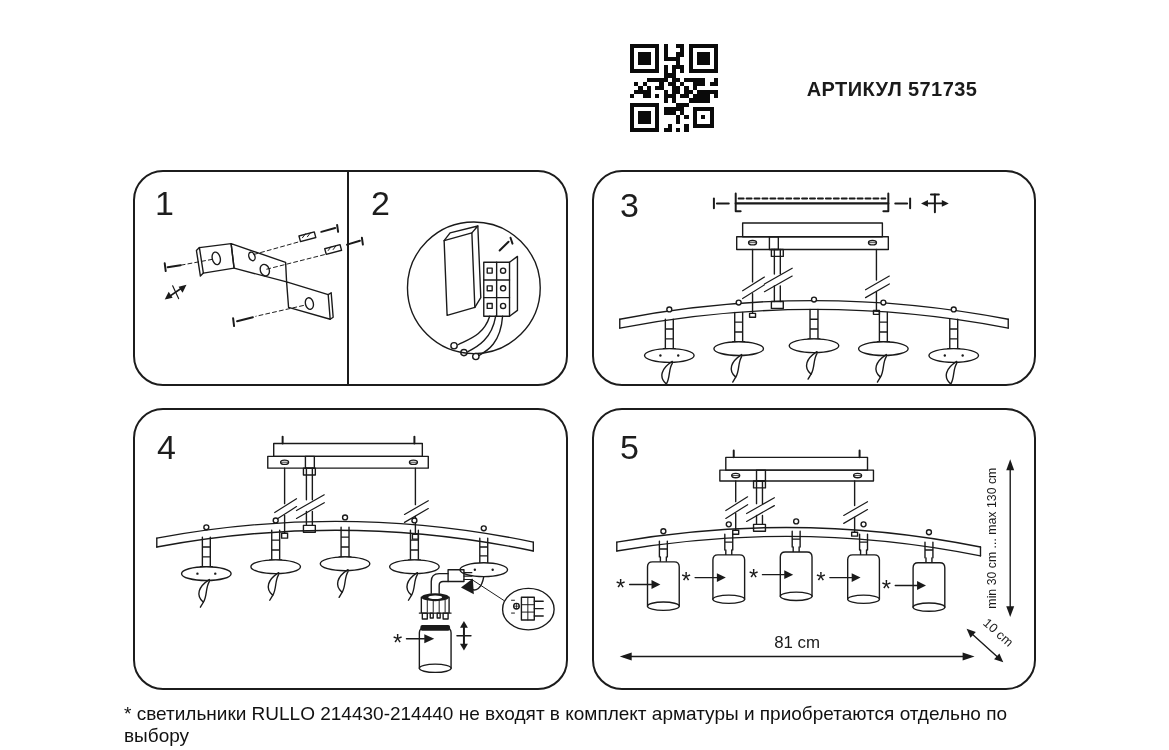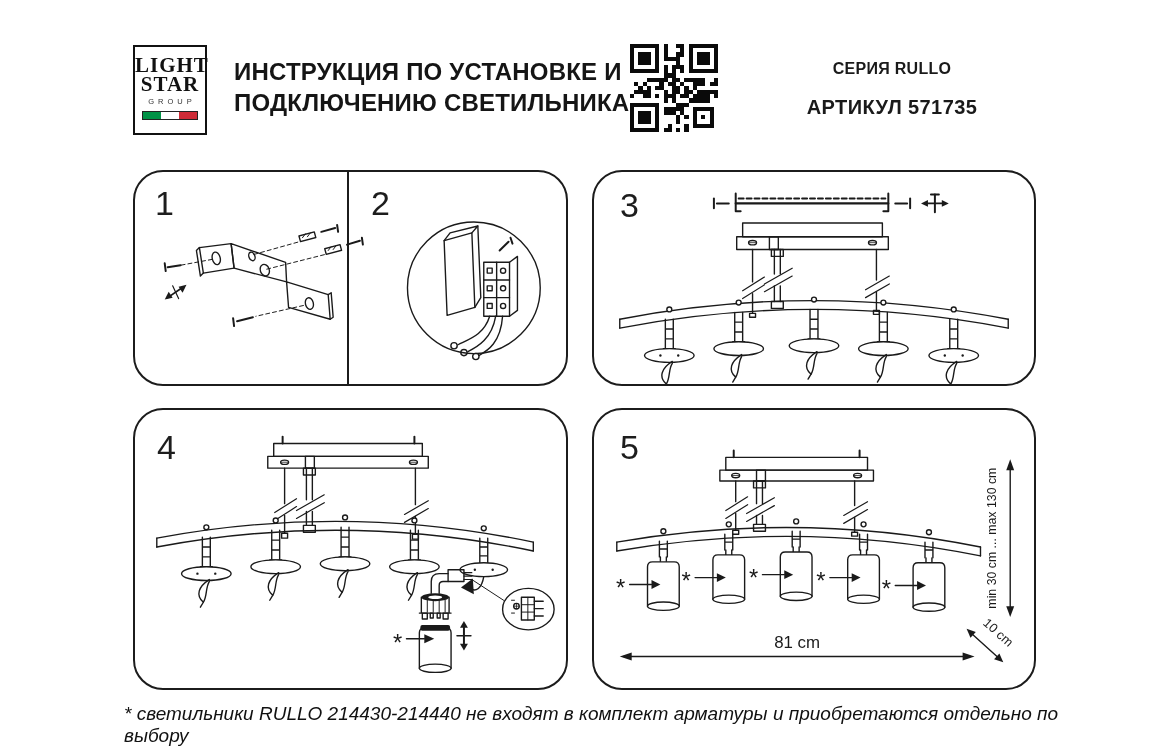--- a/index.html
+++ b/index.html
@@ -26,42 +26,28 @@
   .panel{position:absolute;border:2px solid #1c1c1c;border-radius:30px;background:#fff;box-sizing:border-box;}
   #panel12{left:133px;top:170px;width:435px;height:216px;}
   #panel3 {left:592px;top:170px;width:444px;height:216px;}
   #panel4 {left:133px;top:408px;width:435px;height:282px;}
   #panel5 {left:592px;top:408px;width:444px;height:282px;}
   .divider{position:absolute;left:212px;top:0;width:0;height:100%;border-left:2px solid #1c1c1c;}
   .stepnum{position:absolute;font-size:34px;color:#1d1d1d;}
   .panel svg{position:absolute;left:0;top:0;width:100%;height:100%;}
   svg text{font-family:"Liberation Sans",sans-serif;fill:#1a1a1a;stroke:none;}
   
-  .footnote{position:absolute;left:124px;top:703px;width:940px;font-size:19px;color:#111;font-style:italic;}
+  .footnote{position:absolute;left:124px;top:703px;width:940px;font-size:19px;color:#111;}
 </style>
 </head>
 <body>
 
 <div class="page">
 
-  <div class="logo-box">
-    <div class="logo-l1">LIGHT</div>
-    <div class="logo-l2">STAR</div>
-    <div class="logo-l3">GROUP</div>
-    <div class="flag">
-      <div class="g"></div>
-        <div class="w"></div>
-        <div class="r"></div>
-    </div>
-  </div>
-
-  <div class="title">
-    <div>ИНСТРУКЦИЯ ПО УСТАНОВКЕ И</div>
-    <div>ПОДКЛЮЧЕНИЮ СВЕТИЛЬНИКА</div>
-  </div>
+
 
   <div class="qr">
     <svg id="qr-svg" viewBox="0 0 21 21" shape-rendering="crispEdges">
         <rect x="0" y="0" width="1" height="1" fill="#0a0a0a"></rect>
         <rect x="1" y="0" width="1" height="1" fill="#0a0a0a"></rect>
         <rect x="2" y="0" width="1" height="1" fill="#0a0a0a"></rect>
         <rect x="3" y="0" width="1" height="1" fill="#0a0a0a"></rect>
         <rect x="4" y="0" width="1" height="1" fill="#0a0a0a"></rect>
         <rect x="5" y="0" width="1" height="1" fill="#0a0a0a"></rect>
         <rect x="6" y="0" width="1" height="1" fill="#0a0a0a"></rect>
@@ -282,21 +268,20 @@
         <rect x="5" y="20" width="1" height="1" fill="#0a0a0a"></rect>
         <rect x="6" y="20" width="1" height="1" fill="#0a0a0a"></rect>
         <rect x="8" y="20" width="1" height="1" fill="#0a0a0a"></rect>
         <rect x="9" y="20" width="1" height="1" fill="#0a0a0a"></rect>
         <rect x="11" y="20" width="1" height="1" fill="#0a0a0a"></rect>
         <rect x="13" y="20" width="1" height="1" fill="#0a0a0a"></rect>
       </svg>
   </div>
 
   <div class="series-box">
-    <div class="series">СЕРИЯ RULLO</div>
     <div class="article">АРТИКУЛ 571735</div>
   </div>
 
   <div class="panel" id="panel12">
     <div class="divider"></div>
     <div class="stepnum" style="left:20px;top:12px;">1</div>
     <div class="stepnum" style="left:236px;top:12px;">2</div>
     <svg viewBox="0 0 435 216" preserveAspectRatio="none">
       <g stroke="#1a1a1a" fill="none" stroke-width="1.4" stroke-linecap="round" stroke-linejoin="round">
 

